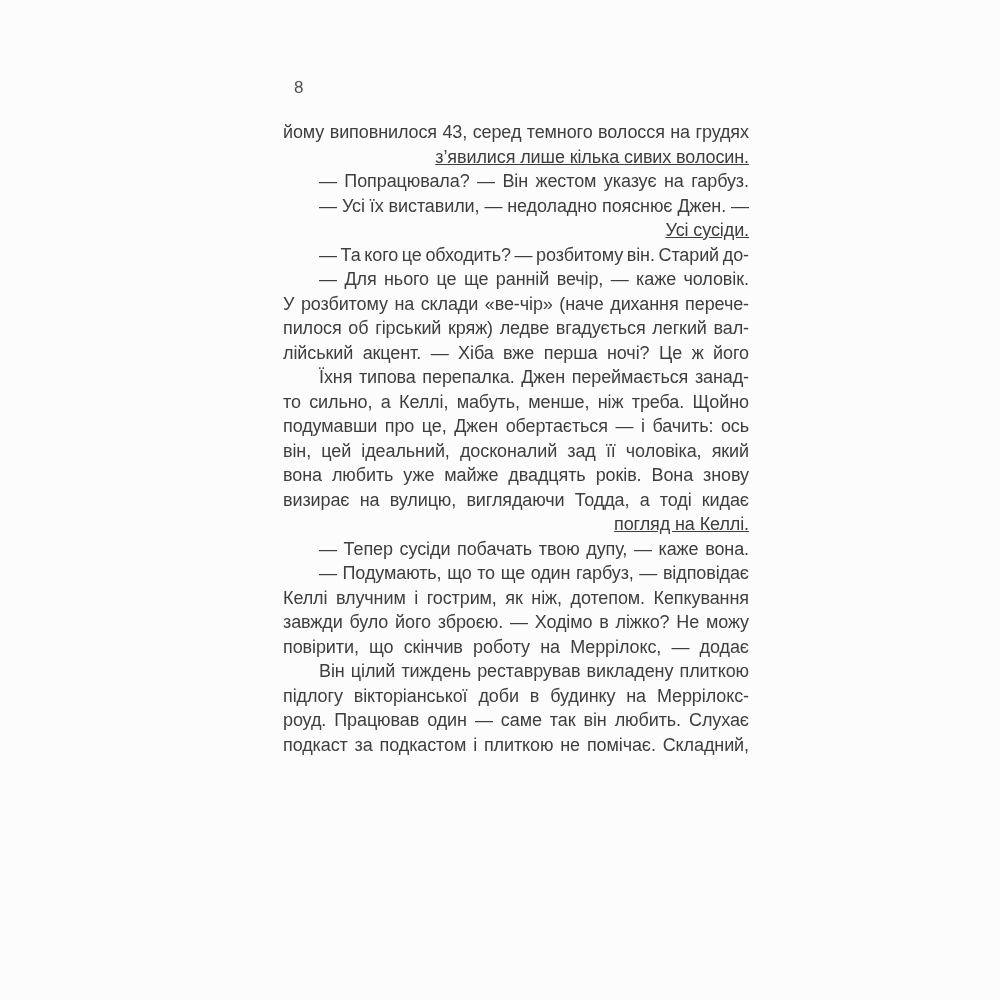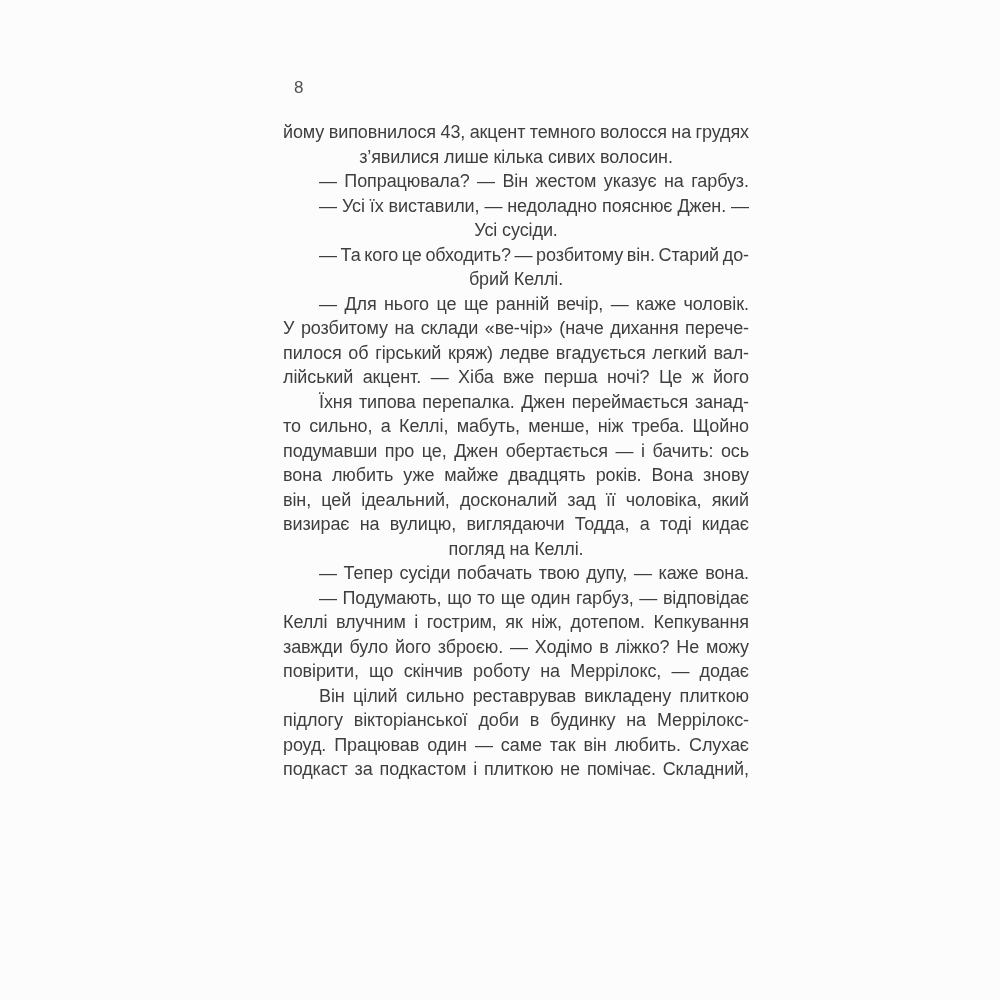--- a/index.html
+++ b/index.html
@@ -35,50 +35,50 @@
     white-space: pre;
   }
   .line.j {
     display: flex;
     justify-content: space-between;
   }
   .line.indent {
     padding-left: 36px;
   }
   .line.left {
-    text-align: center;
+    text-align: right;
+    text-decoration: underline;
   }
 </style>
 </head>
 <body style="background: rgb(252, 252, 252);">
 
 <div class="page">
   <div class="page-number" style="color: rgb(79, 79, 79);">8</div>
   <div class="text-block" style="color: rgb(62, 62, 62);">
-      <div class="line j"><span>йому</span><span>виповнилося</span><span>43,</span><span>акцент</span><span>темного</span><span>волосся</span><span>на</span><span>грудях</span></div>
+      <div class="line j"><span>йому</span><span>виповнилося</span><span>43,</span><span>серед</span><span>темного</span><span>волосся</span><span>на</span><span>грудях</span></div>
       <div class="line left">з’явилися лише кілька сивих волосин.</div>
       <div class="line indent j"><span>—</span><span>Попрацювала?</span><span>—</span><span>Він</span><span>жестом</span><span>указує</span><span>на</span><span>гарбуз.</span></div>
       <div class="line indent j"><span>—</span><span>Усі</span><span>їх</span><span>виставили,</span><span>—</span><span>недоладно</span><span>пояснює</span><span>Джен.</span><span>—</span></div>
       <div class="line left">Усі сусіди.</div>
       <div class="line indent j"><span>—</span><span>Та</span><span>кого</span><span>це</span><span>обходить?</span><span>—</span><span>розбитому</span><span>він.</span><span>Старий</span><span>до-</span></div>
-      <div class="line left">брий Келлі.</div>
       <div class="line indent j"><span>—</span><span>Для</span><span>нього</span><span>це</span><span>ще</span><span>ранній</span><span>вечір,</span><span>—</span><span>каже</span><span>чоловік.</span></div>
       <div class="line j"><span>У</span><span>розбитому</span><span>на</span><span>склади</span><span>«ве-чір»</span><span>(наче</span><span>дихання</span><span>перече-</span></div>
       <div class="line j"><span>пилося</span><span>об</span><span>гірський</span><span>кряж)</span><span>ледве</span><span>вгадується</span><span>легкий</span><span>вал-</span></div>
       <div class="line j"><span>лійський</span><span>акцент.</span><span>—</span><span>Хіба</span><span>вже</span><span>перша</span><span>ночі?</span><span>Це</span><span>ж</span><span>його</span></div>
       <div class="line indent j"><span>Їхня</span><span>типова</span><span>перепалка.</span><span>Джен</span><span>переймається</span><span>занад-</span></div>
       <div class="line j"><span>то</span><span>сильно,</span><span>а</span><span>Келлі,</span><span>мабуть,</span><span>менше,</span><span>ніж</span><span>треба.</span><span>Щойно</span></div>
       <div class="line j"><span>подумавши</span><span>про</span><span>це,</span><span>Джен</span><span>обертається</span><span>—</span><span>і</span><span>бачить:</span><span>ось</span></div>
+      <div class="line j"><span>він,</span><span>цей</span><span>ідеальний,</span><span>досконалий</span><span>зад</span><span>її</span><span>чоловіка,</span><span>який</span></div>
       <div class="line j"><span>вона</span><span>любить</span><span>уже</span><span>майже</span><span>двадцять</span><span>років.</span><span>Вона</span><span>знову</span></div>
-      <div class="line j"><span>він,</span><span>цей</span><span>ідеальний,</span><span>досконалий</span><span>зад</span><span>її</span><span>чоловіка,</span><span>який</span></div>
       <div class="line j"><span>визирає</span><span>на</span><span>вулицю,</span><span>виглядаючи</span><span>Тодда,</span><span>а</span><span>тоді</span><span>кидає</span></div>
       <div class="line left">погляд на Келлі.</div>
       <div class="line indent j"><span>—</span><span>Тепер</span><span>сусіди</span><span>побачать</span><span>твою</span><span>дупу,</span><span>—</span><span>каже</span><span>вона.</span></div>
       <div class="line indent j"><span>—</span><span>Подумають,</span><span>що</span><span>то</span><span>ще</span><span>один</span><span>гарбуз,</span><span>—</span><span>відповідає</span></div>
       <div class="line j"><span>Келлі</span><span>влучним</span><span>і</span><span>гострим,</span><span>як</span><span>ніж,</span><span>дотепом.</span><span>Кепкування</span></div>
       <div class="line j"><span>завжди</span><span>було</span><span>його</span><span>зброєю.</span><span>—</span><span>Ходімо</span><span>в</span><span>ліжко?</span><span>Не</span><span>можу</span></div>
       <div class="line j"><span>повірити,</span><span>що</span><span>скінчив</span><span>роботу</span><span>на</span><span>Меррілокс,</span><span>—</span><span>додає</span></div>
-      <div class="line indent j"><span>Він</span><span>цілий</span><span>сильно</span><span>реставрував</span><span>викладену</span><span>плиткою</span></div>
+      <div class="line indent j"><span>Він</span><span>цілий</span><span>тиждень</span><span>реставрував</span><span>викладену</span><span>плиткою</span></div>
       <div class="line j"><span>підлогу</span><span>вікторіанської</span><span>доби</span><span>в</span><span>будинку</span><span>на</span><span>Меррілокс-</span></div>
       <div class="line j"><span>роуд.</span><span>Працював</span><span>один</span><span>—</span><span>саме</span><span>так</span><span>він</span><span>любить.</span><span>Слухає</span></div>
       <div class="line j"><span>подкаст</span><span>за</span><span>подкастом</span><span>і</span><span>плиткою</span><span>не</span><span>помічає.</span><span>Складний,</span></div>
     </div>
 </div>
 
 </body></html>

